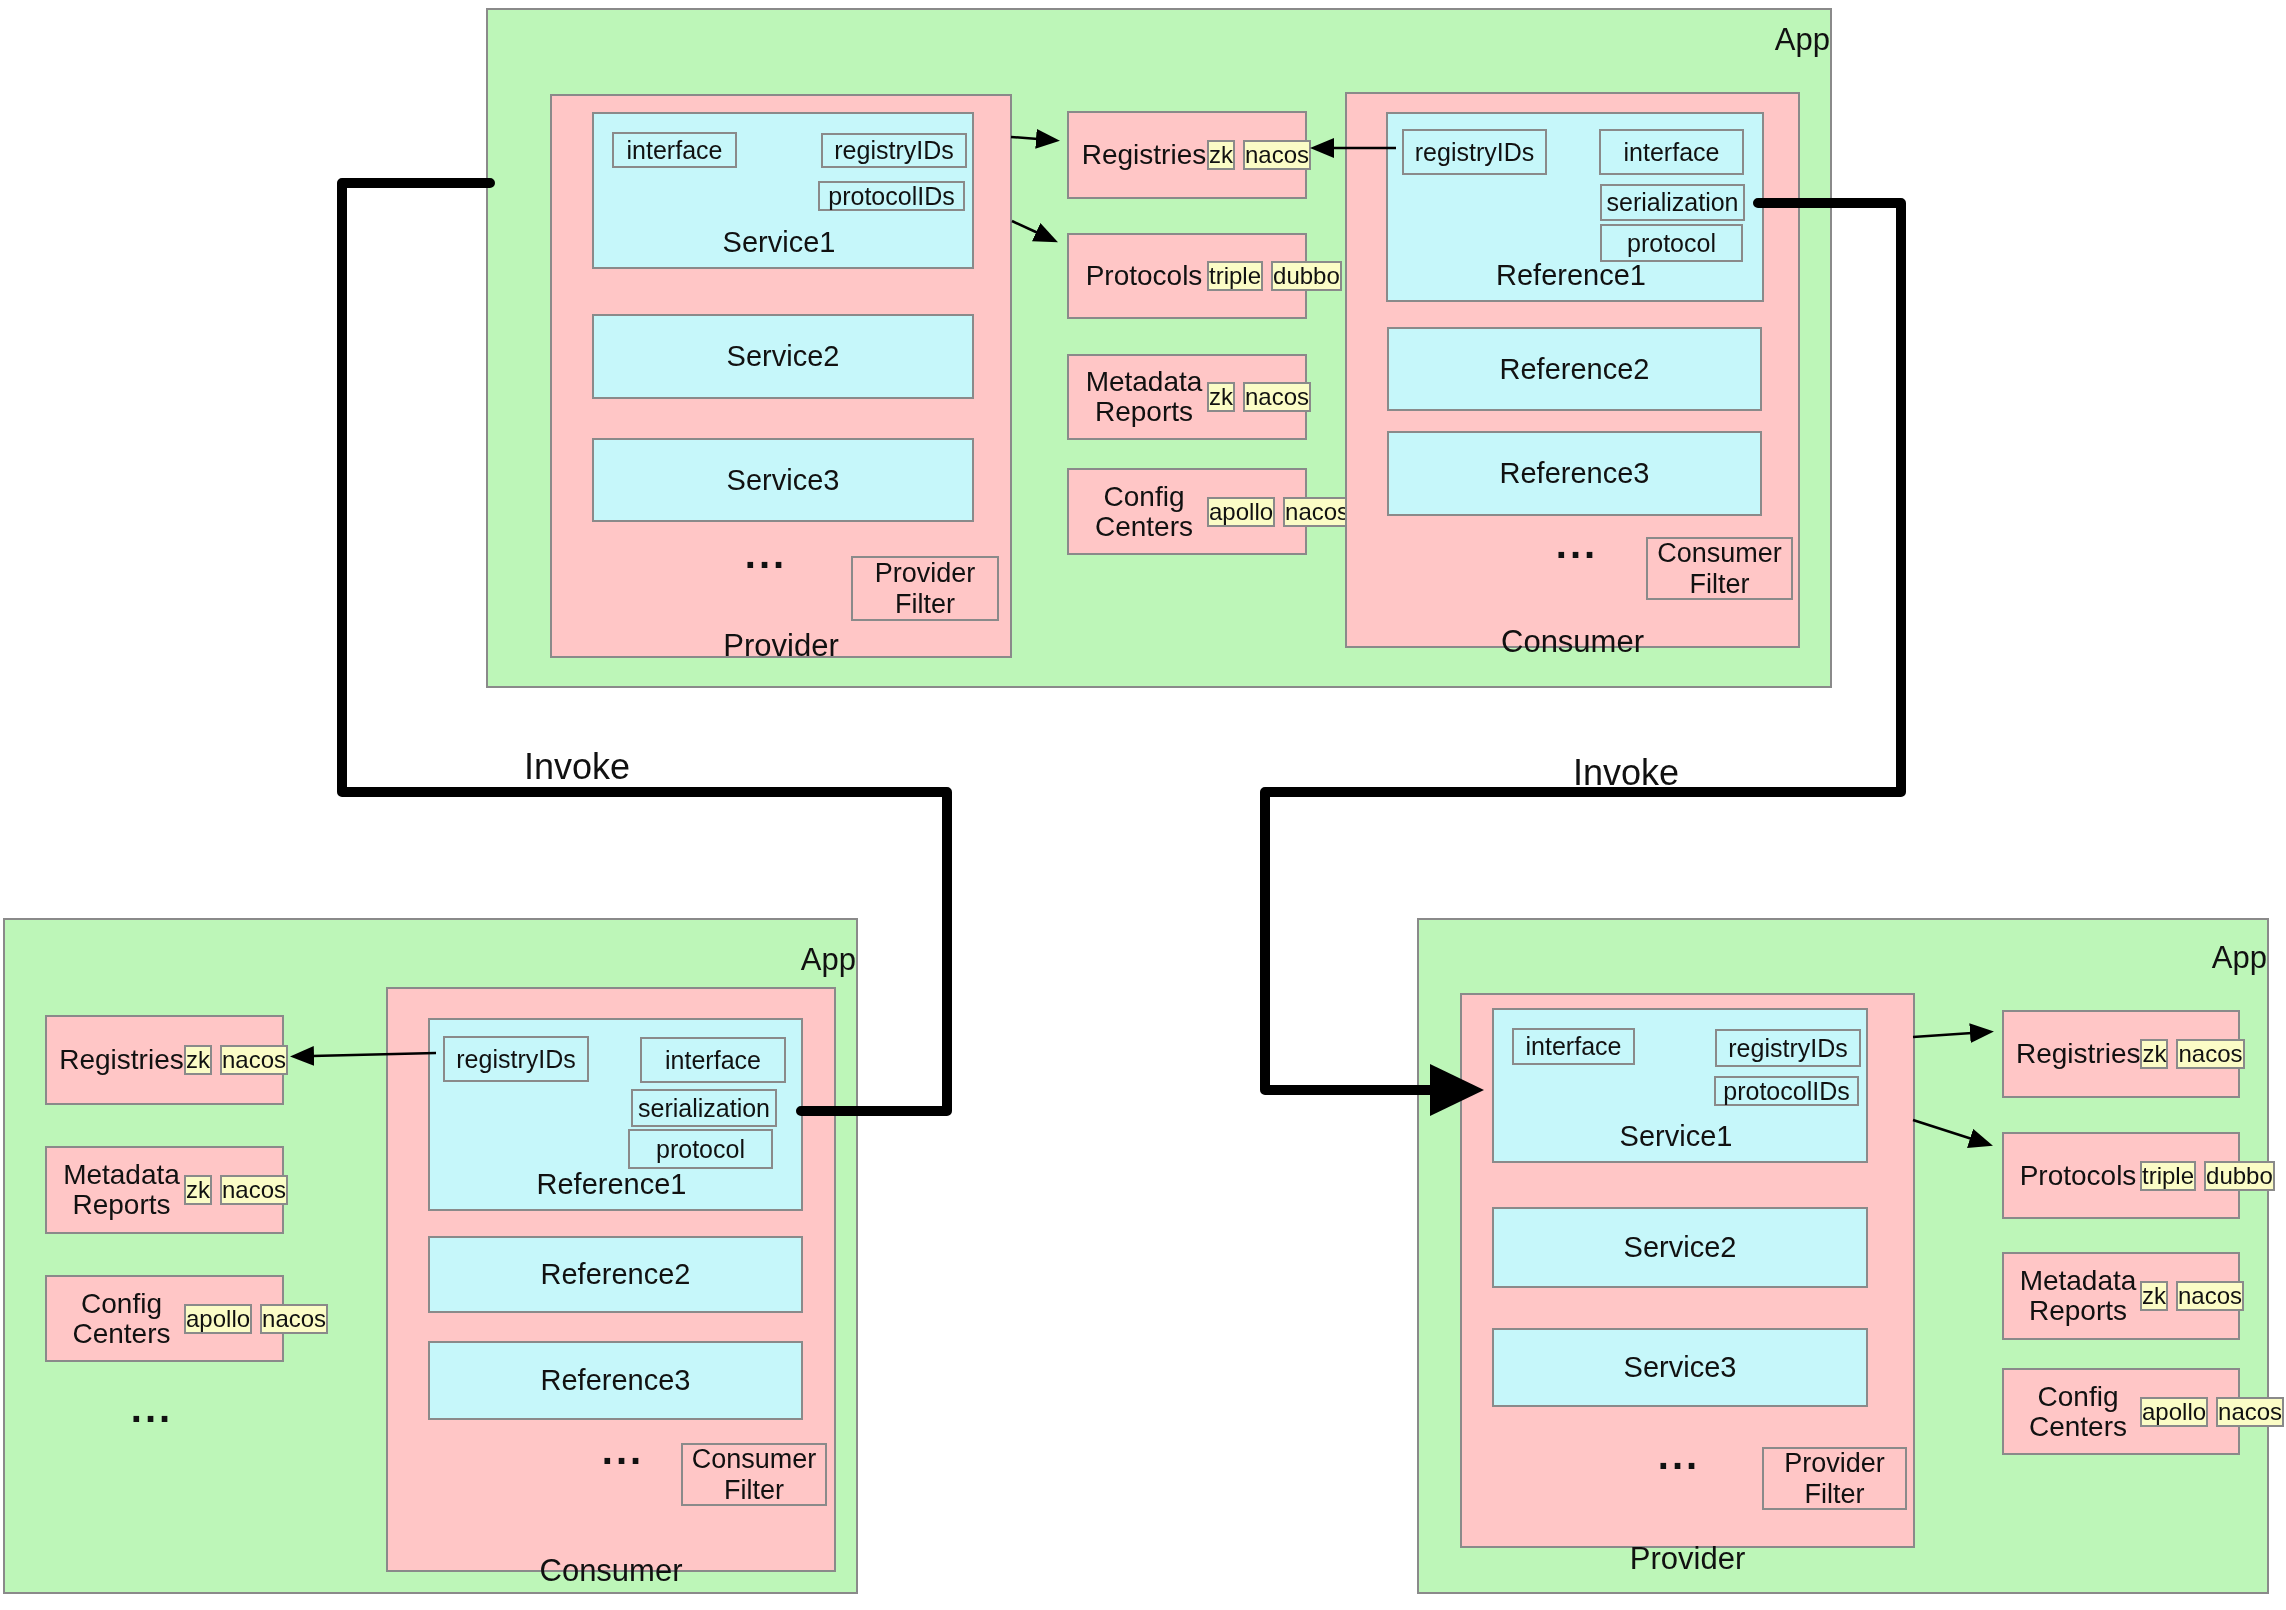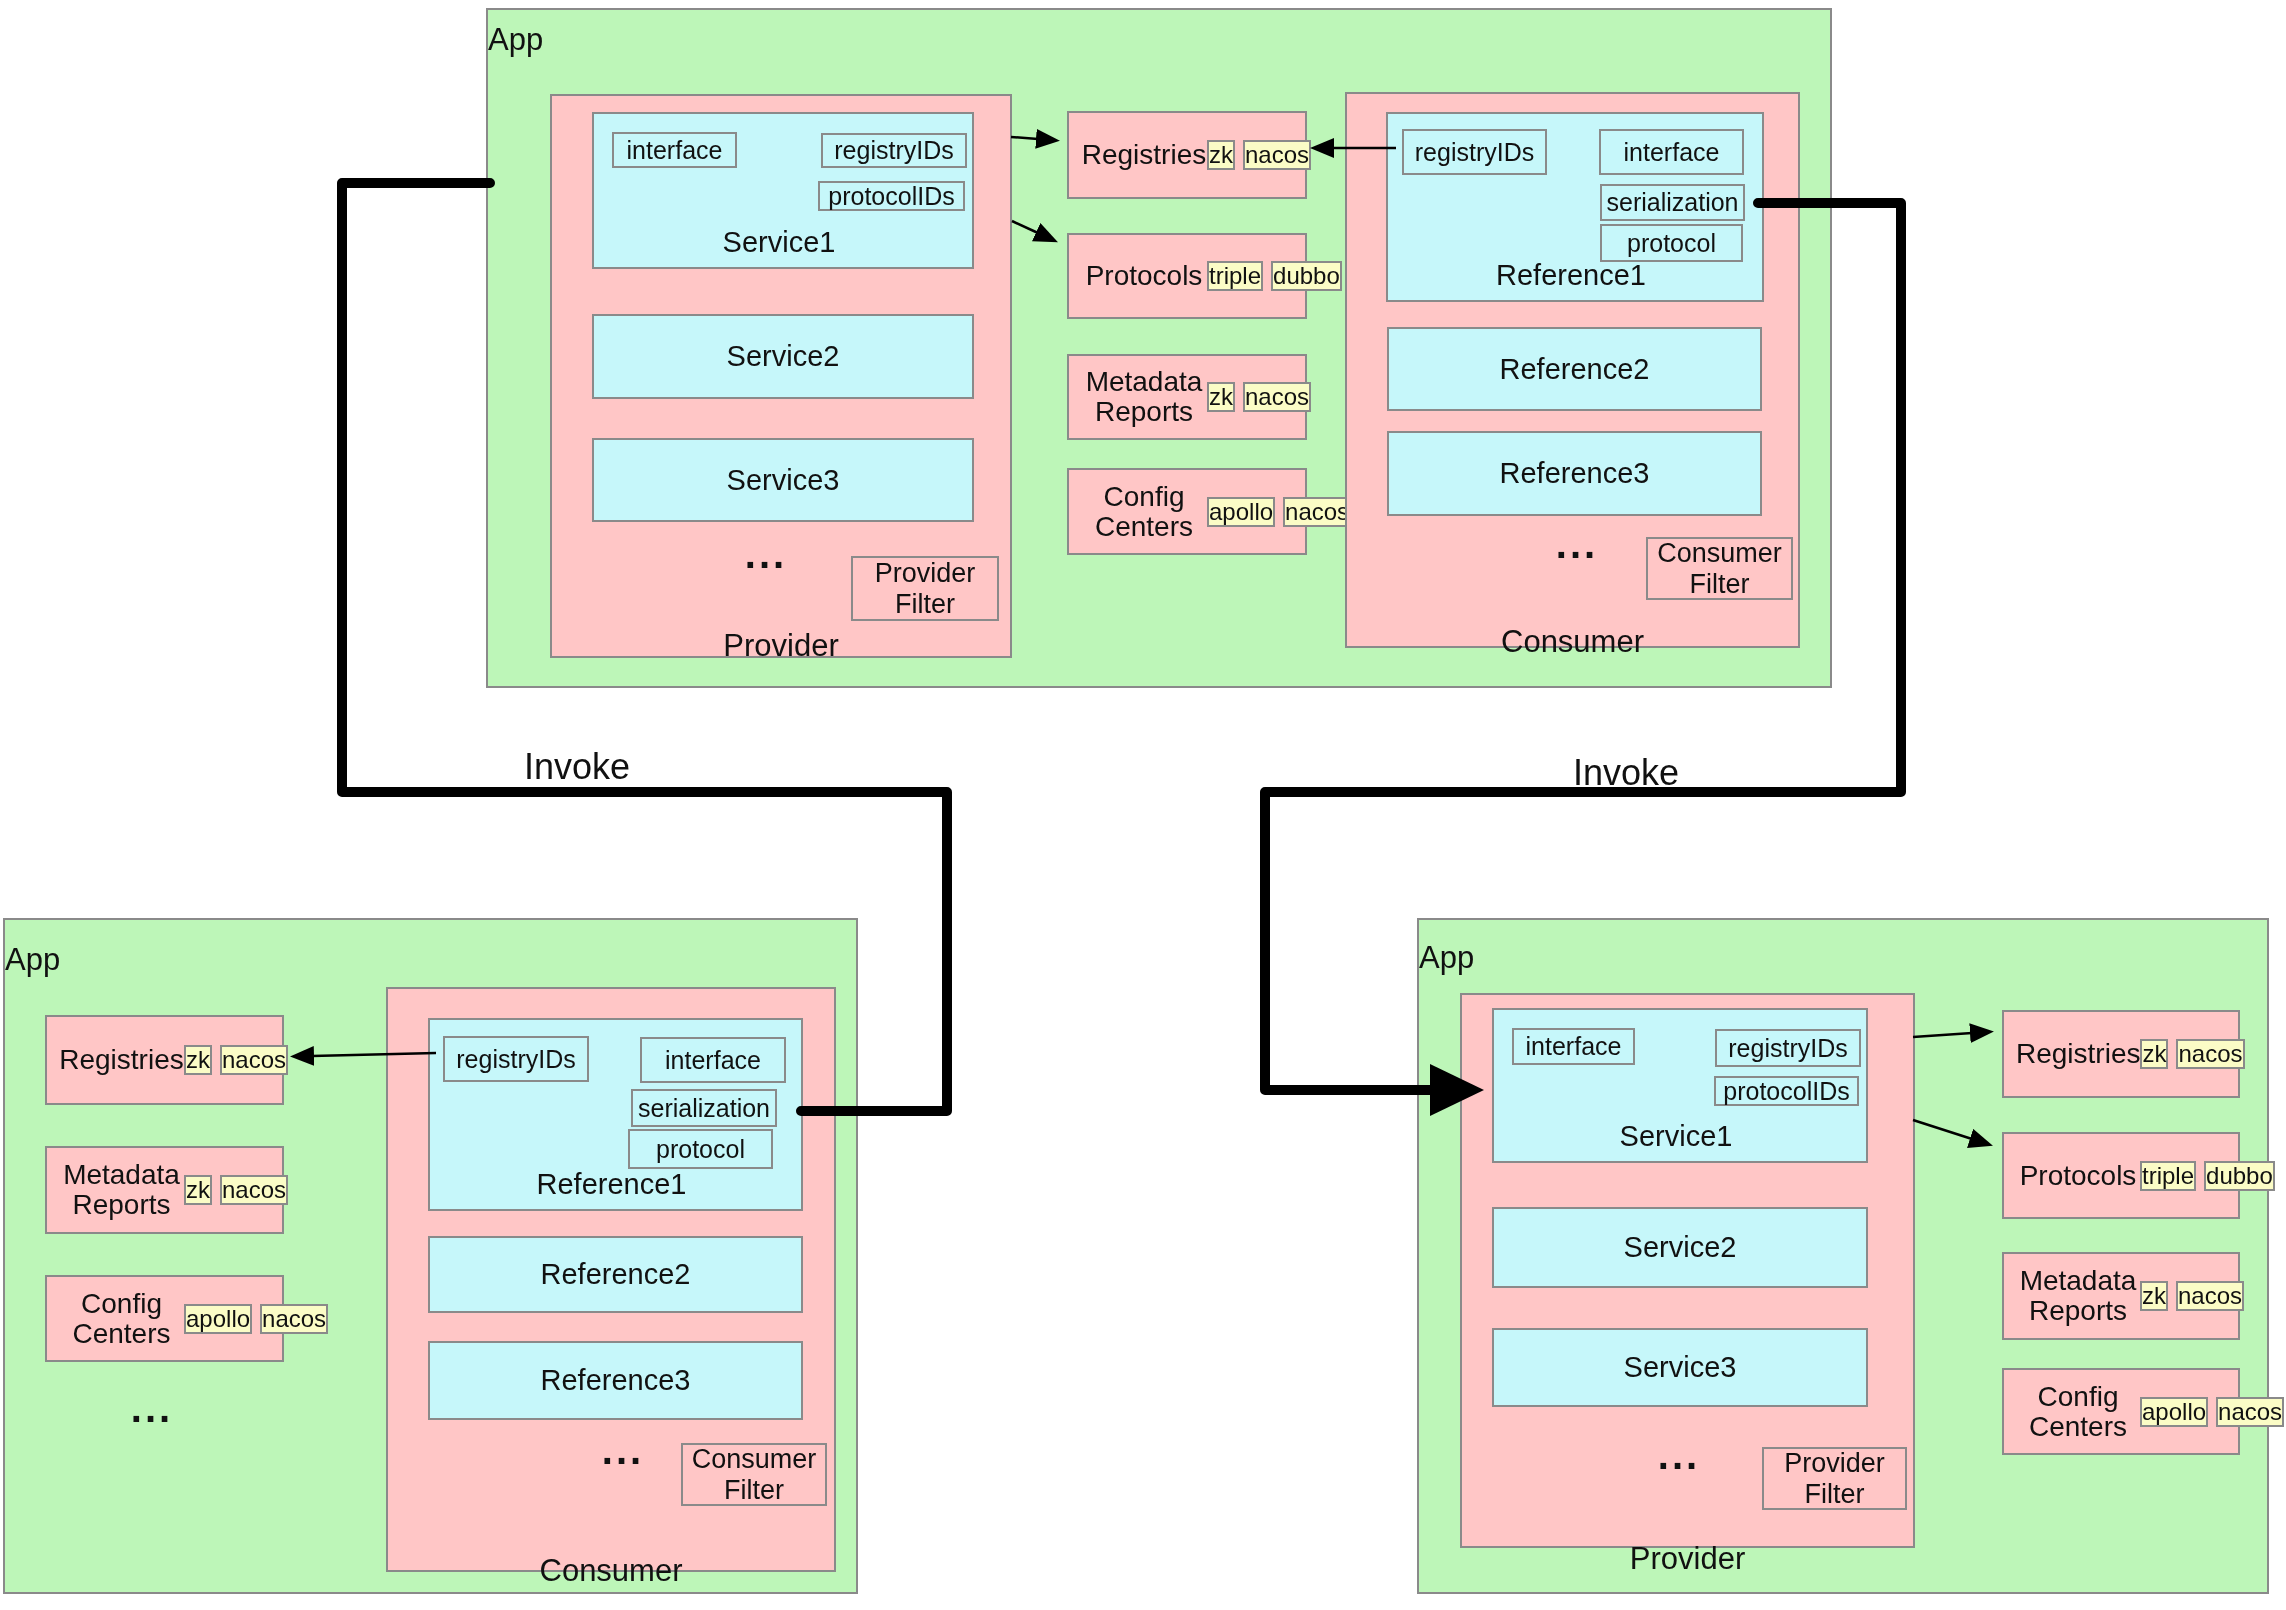--- a/index.html
+++ b/index.html
@@ -4,21 +4,21 @@
 <style>
   :root{
     --green:#bdf6b8; --pink:#ffc6c6; --cyan:#c6f7fa; --yellow:#fbfcc6;
     --border:#8a8a8a; --ink:#111111;
   }
   html,body{margin:0;padding:0;background:#ffffff;}
   body{font-family:"Liberation Sans","DejaVu Sans",sans-serif;color:var(--ink);}
   #canvas{position:relative;width:2286px;height:1610px;background:#ffffff;overflow:hidden;}
 
   .app{position:absolute;background:var(--green);border:2px solid var(--border);box-sizing:border-box;}
-  .app-title{position:absolute;left:0;right:0;text-align:left;font-size:31px;}
+  .app-title{position:absolute;left:0;right:0;text-align:right;font-size:31px;}
   .panel{position:absolute;background:var(--pink);border:2px solid var(--border);box-sizing:border-box;text-decoration:underline;}
   .cyanbox{position:absolute;background:var(--cyan);border:2px solid var(--border);box-sizing:border-box;}
   .field{position:absolute;background:var(--cyan);border:2px solid var(--border);box-sizing:border-box;
          display:flex;align-items:center;justify-content:center;font-size:25px;white-space:nowrap;}
   .boxlabel{position:absolute;left:0;right:8px;bottom:8px;text-align:center;font-size:29px;}
   .centerlabel{position:absolute;inset:0;display:flex;align-items:center;justify-content:center;font-size:29px;}
   .panel-label{position:absolute;left:0;right:0;text-align:center;font-size:31px;margin-top:32px;}
   .filterbox{position:absolute;background:var(--pink);border:2px solid var(--border);box-sizing:border-box;
              display:flex;align-items:center;justify-content:center;text-align:center;
              font-size:27px;line-height:31px;}

